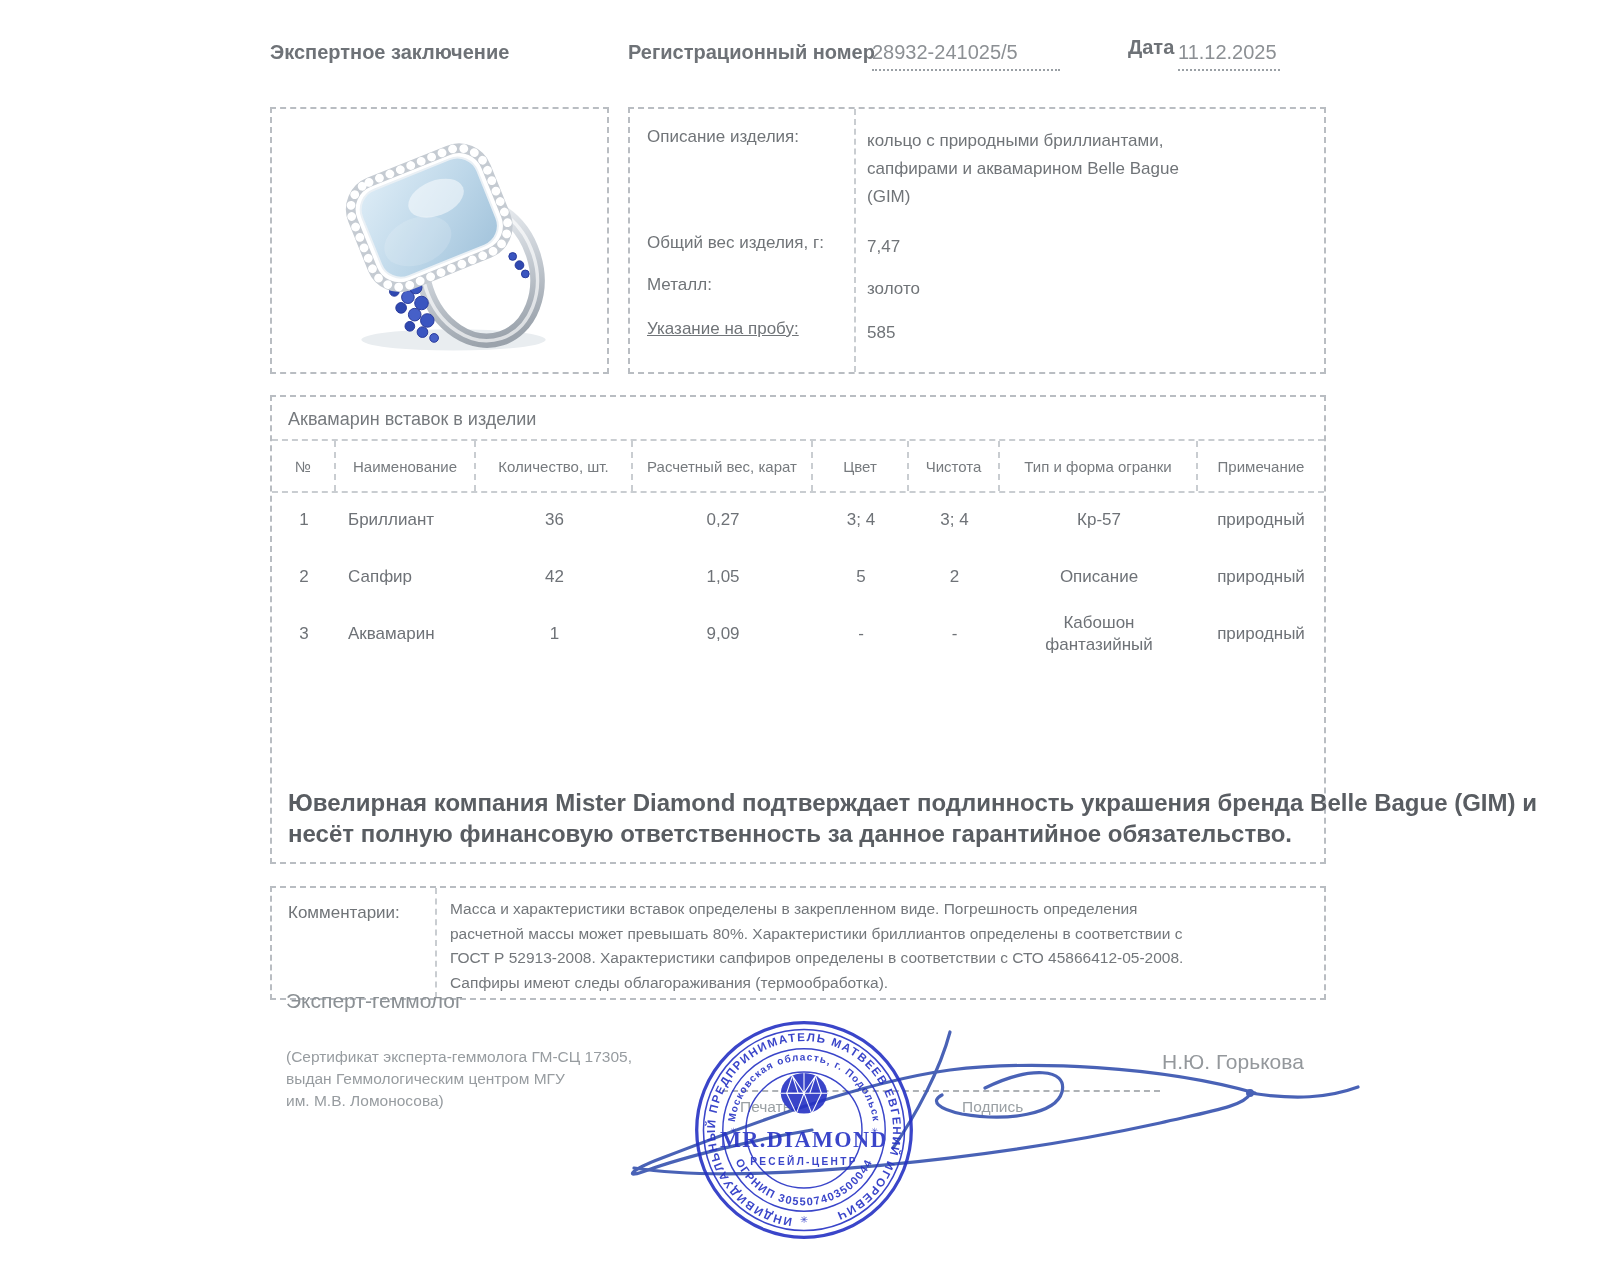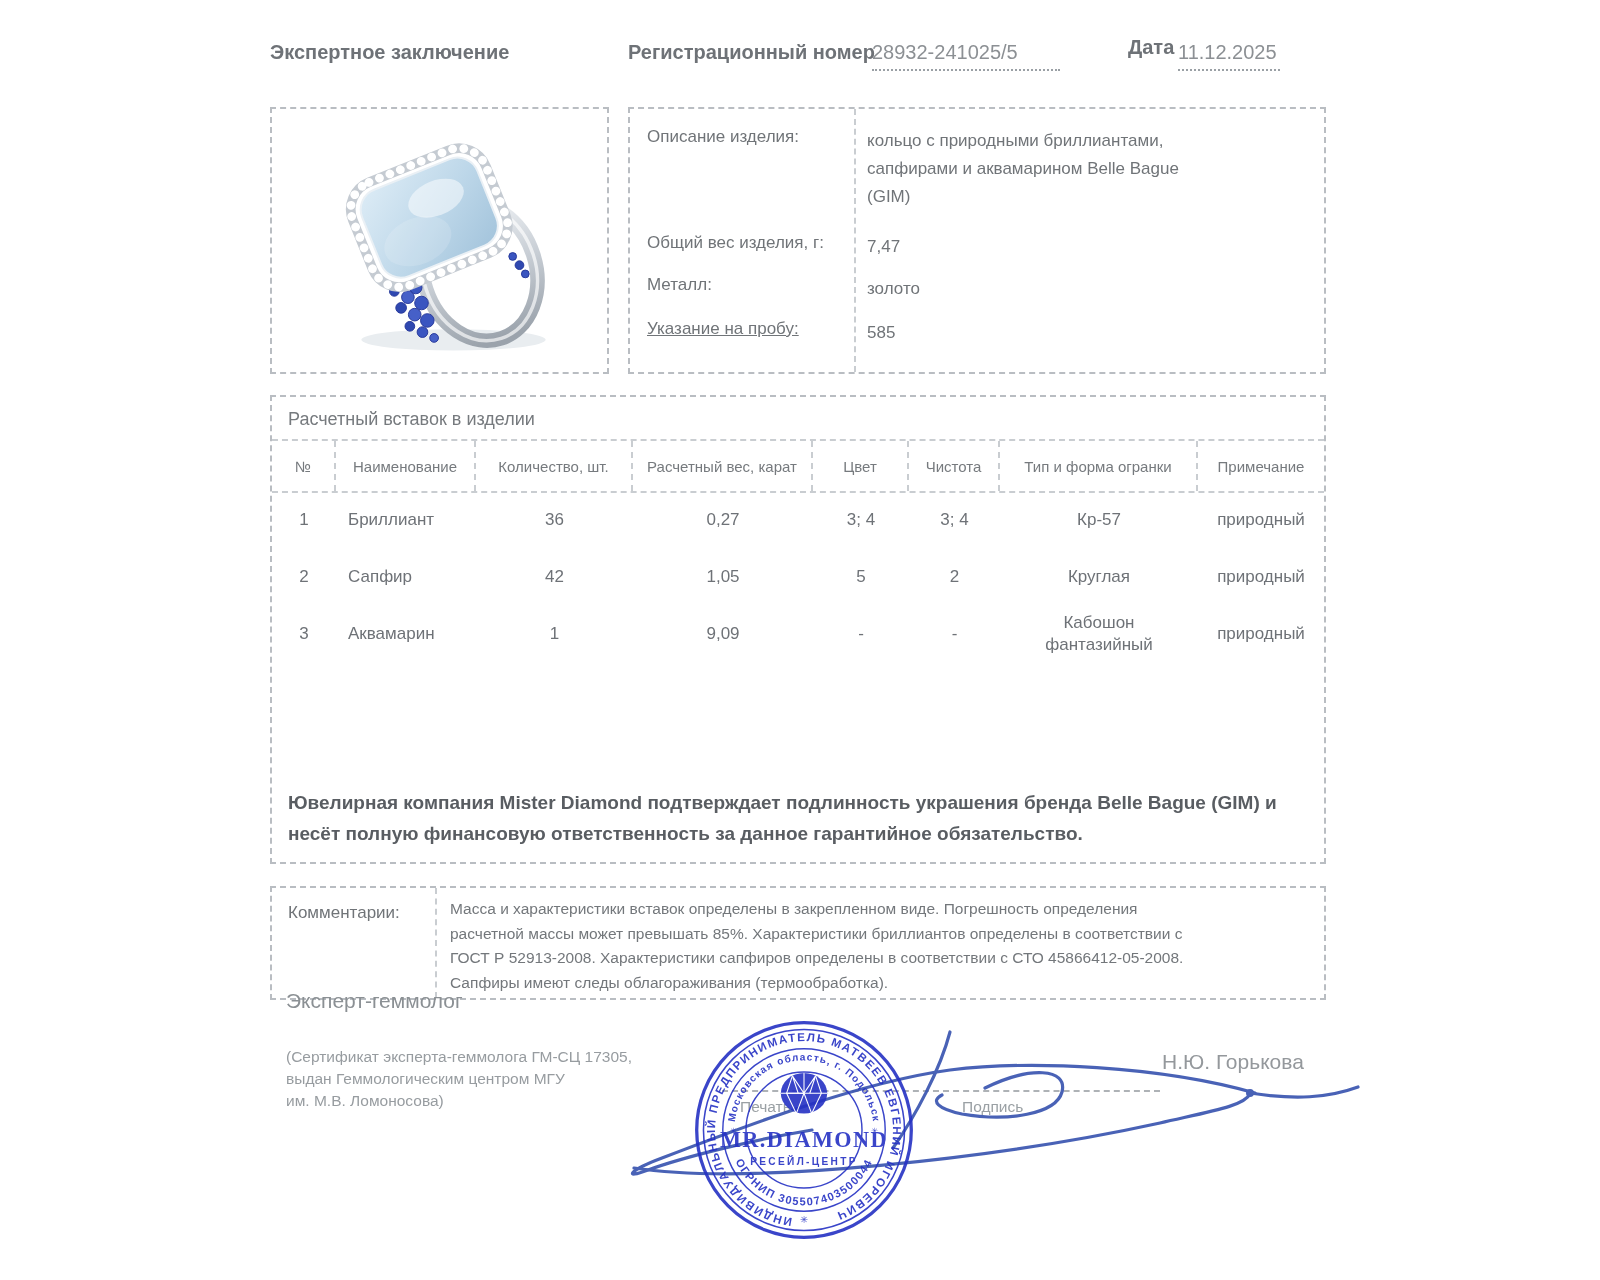--- a/index.html
+++ b/index.html
@@ -16,21 +16,21 @@
   .prod-val{font-size:17px;color:#707478;white-space:nowrap;line-height:28px;}
   .v-div{position:absolute;top:0;bottom:0;border-left:2px dashed #c9cdd1;}
   .h-div{position:absolute;left:0;right:0;border-top:2px dashed #c9cdd1;}
   .tbl-title{font-size:18px;color:#767a7e;}
   .tbl-head{position:absolute;left:0;right:0;display:flex;border-bottom:2px dashed #c9cdd1;}
   .tbl-head .cell{display:flex;align-items:center;justify-content:center;font-size:15px;color:#767a7e;border-right:2px dashed #c9cdd1;box-sizing:border-box;text-align:center;}
   .tbl-head .cell:last-child{border-right:none;}
   .tbl-row{position:absolute;left:0;right:0;display:flex;}
   .tbl-row .cell{display:flex;align-items:center;justify-content:center;font-size:17px;color:#6e7277;box-sizing:border-box;text-align:center;white-space:pre-line;line-height:22px;}
   .tbl-row .cell.name{justify-content:flex-start;padding-left:12px;}
-  .statement-line{font-size:19px;font-weight:bold;color:#595d62;white-space:nowrap;line-height:31px;}
+  .statement-line{font-size:24px;font-weight:bold;color:#595d62;white-space:nowrap;line-height:31px;}
   .cmt-line{font-size:15.5px;color:#73777b;white-space:nowrap;line-height:24.5px;}
   .expert-title{font-size:21px;color:#8b9094;}
   .expert-cert{font-size:15.5px;color:#979ca0;line-height:22px;white-space:nowrap;}
   .sign-label{font-size:15.5px;color:#9aa0a4;white-space:nowrap;}
   .expert-name{font-size:21px;color:#94989c;white-space:nowrap;text-align:right;}
   .sign-line{border-top:2px dashed #aeb2b6;}
   svg text{user-select:none;}
 </style>
 </head>
 <body>
@@ -97,21 +97,21 @@
   </div>
   <div class="abs prod-lbl" style="left:17px;top:124px;">Общий вес изделия, г:</div>
   <div class="abs prod-val" style="left:237px;top:124px;">7,47</div>
   <div class="abs prod-lbl" style="left:17px;top:166px;">Металл:</div>
   <div class="abs prod-val" style="left:237px;top:166px;">золото</div>
   <div class="abs prod-lbl" style="left:17px;top:210px;text-decoration:underline;">Указание на пробу:</div>
   <div class="abs prod-val" style="left:237px;top:210px;">585</div>
 </div>
 
 <div class="abs dash-box" style="left:270px;top:395px;width:1052px;height:465px;">
-  <div class="abs tbl-title" style="left:16px;top:12px;">Расчетный вставок в изделии</div>
+  <div class="abs tbl-title" style="left:16px;top:12px;">Аквамарин вставок в изделии</div>
   <div class="h-div" style="top:42px;"></div>
 
   <div class="tbl-head" style="top:44px;height:50px;">
     <div class="cell" style="width:64px;">№</div>
     <div class="cell" style="width:140px;">Наименование</div>
     <div class="cell" style="width:157px;">Количество, шт.</div>
     <div class="cell" style="width:180px;">Расчетный вес, карат</div>
     <div class="cell" style="width:96px;text-align:right;">Цвет</div>
     <div class="cell" style="width:91px;">Чистота</div>
     <div class="cell" style="width:198px;">Тип и форма огранки</div>
@@ -128,21 +128,21 @@
     <div class="cell" style="width:198px;">Кр-57</div>
     <div class="cell" style="flex:1;">природный</div>
   </div>
   <div class="tbl-row" style="top:151px;height:57px;">
     <div class="cell" style="width:64px;">2</div>
     <div class="cell name" style="width:140px;">Сапфир</div>
     <div class="cell" style="width:157px;">42</div>
     <div class="cell" style="width:180px;">1,05</div>
     <div class="cell" style="width:96px;">5</div>
     <div class="cell" style="width:91px;">2</div>
-    <div class="cell" style="width:198px;">Круглая</div>
+    <div class="cell" style="width:198px;">Описание</div>
     <div class="cell" style="flex:1;">природный</div>
   </div>
   <div class="tbl-row" style="top:208px;height:57px;">
     <div class="cell" style="width:64px;">3</div>
     <div class="cell name" style="width:140px;">Аквамарин</div>
     <div class="cell" style="width:157px;">1</div>
     <div class="cell" style="width:180px;">9,09</div>
     <div class="cell" style="width:96px;">-</div>
     <div class="cell" style="width:91px;">-</div>
     <div class="cell" style="width:198px;">Кабошон
@@ -154,21 +154,21 @@
     <div class="statement-line">Ювелирная компания Mister Diamond подтверждает подлинность украшения бренда Belle Bague (GIM) и</div>
     <div class="statement-line">несёт полную финансовую ответственность за данное гарантийное обязательство.</div>
   </div>
 </div>
 
 <div class="abs dash-box" style="left:270px;top:886px;width:1052px;height:110px;">
   <div class="v-div" style="left:163px;"></div>
   <div class="abs prod-lbl" style="left:16px;top:15px;">Комментарии:</div>
   <div class="abs" style="left:178px;top:9px;">
     <div class="cmt-line">Масса и характеристики вставок определены в закрепленном виде. Погрешность определения</div>
-    <div class="cmt-line">расчетной массы может превышать 85%. Характеристики бриллиантов определены в соответствии с</div>
+    <div class="cmt-line">расчетной массы может превышать 80%. Характеристики бриллиантов определены в соответствии с</div>
     <div class="cmt-line">ГОСТ Р 52913-2008. Характеристики сапфиров определены в соответствии с СТО 45866412-05-2008.</div>
     <div class="cmt-line">Сапфиры имеют следы облагораживания (термообработка).</div>
   </div>
 </div>
 
 <div class="abs expert-title" style="left:286px;top:989px;">Эксперт-геммолог</div>
 <div class="abs expert-cert" style="left:286px;top:1046px;">
   <div>(Сертификат эксперта-геммолога ГМ-СЦ 17305,</div>
   <div>выдан Геммологическим центром МГУ</div>
   <div>им. М.В. Ломоносова)</div>

